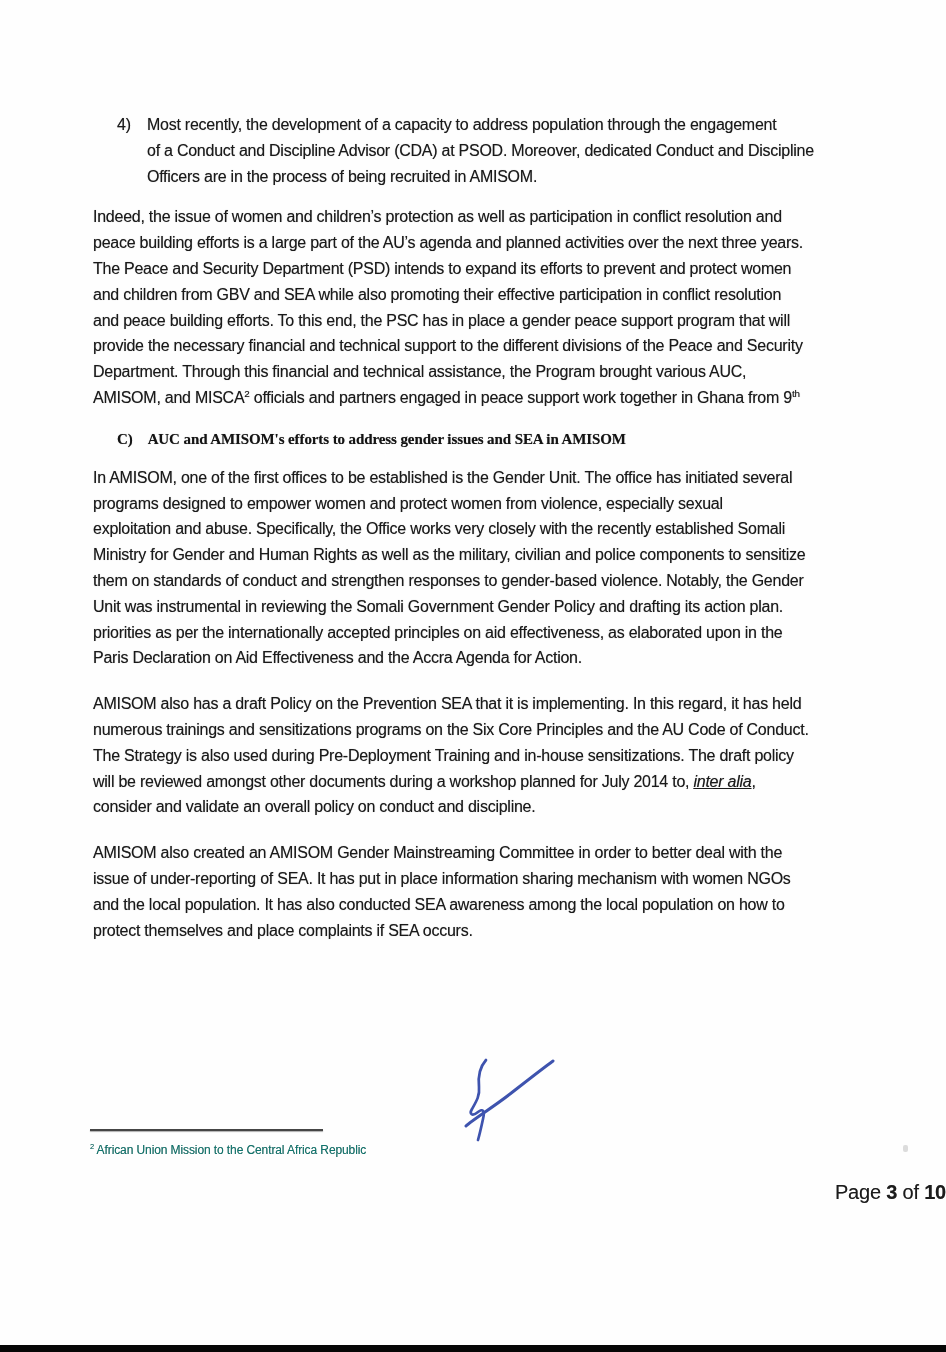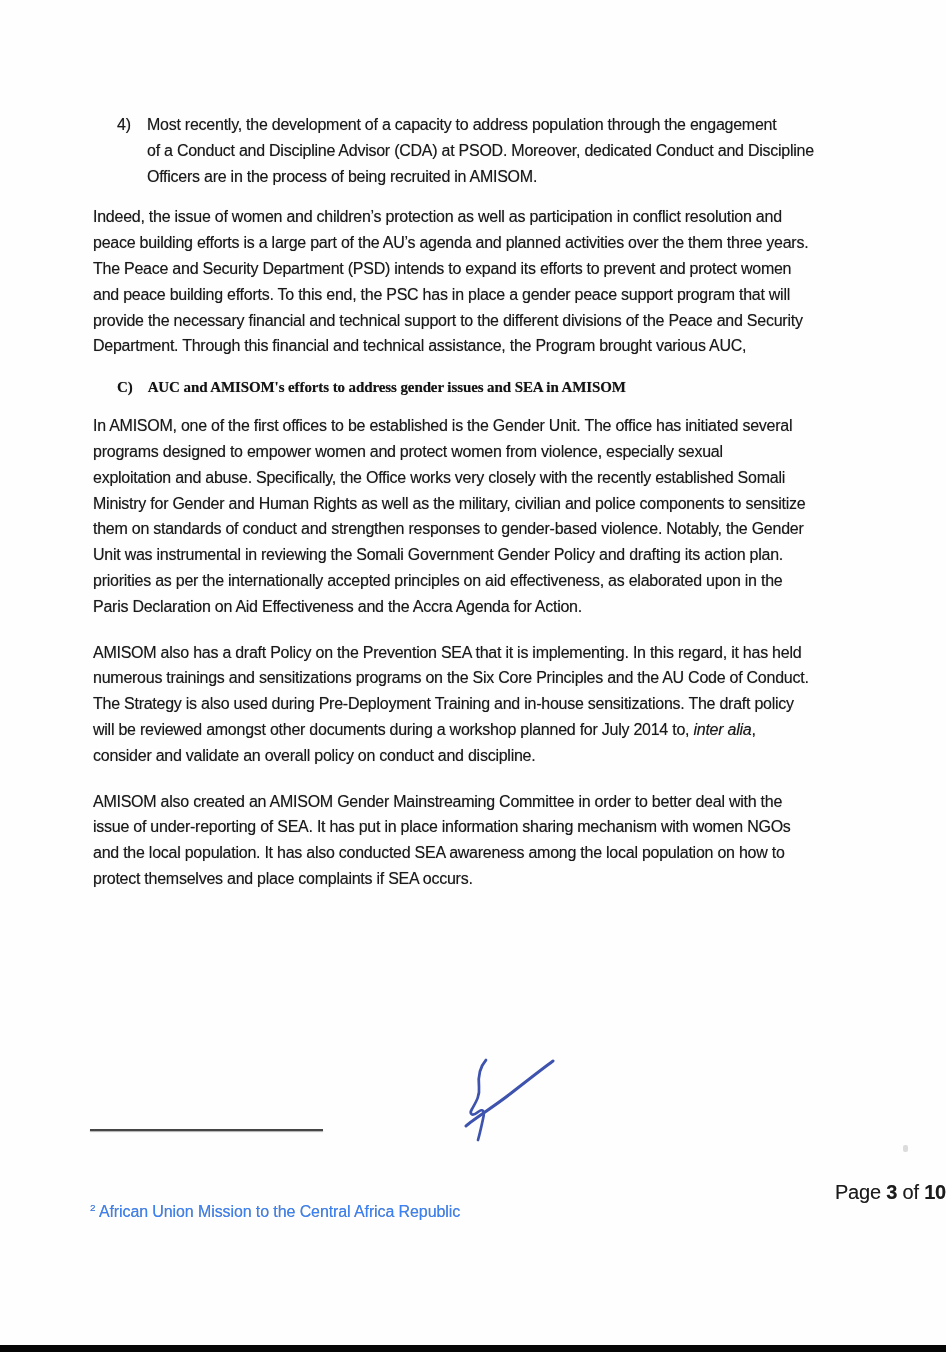--- a/index.html
+++ b/index.html
@@ -47,46 +47,46 @@
     margin: 9px 0 13px 0;
     color: #141414;
     white-space: nowrap;
   }
   .h-marker { margin-left: 24px; margin-right: 15px; }
   sup {
     font-size: 0.62em;
     line-height: 0;
     vertical-align: super;
   }
-  .it { font-style: italic; }
+  .it { font-style: italic; text-decoration: underline; }
   .bd { font-weight: bold; }
   .signature {
     position: absolute;
     left: 452px;
     top: 1048px;
     width: 112px;
     height: 100px;
   }
   .footnote-rule {
     position: absolute;
     left: 90px;
     top: 1129px;
     width: 233px;
     height: 2px;
     background: #454545;
     box-shadow: 0 1px 1px rgba(80,80,80,0.45);
   }
   .footnote {
     position: absolute;
     left: 90px;
-    top: 1201px;
-    font-size: 16px;
+    top: 1139px;
+    font-size: 12px;
     line-height: 22px;
     letter-spacing: -0.1px;
-    color: #3b82f6;
+    color: #0f766e;
     text-shadow: 0 0 0.6px rgba(40,40,40,0.5);
   }
   .footnote .tline { white-space: nowrap; }
   .page-footer {
     position: absolute;
     left: 0;
     top: 1181px;
     width: 946px;
     text-align: right;
     font-size: 20px;
@@ -124,25 +124,27 @@
       <div class="list-text">
           <div class="tline">Most recently, the development of a capacity to address population through the engagement</div>
           <div class="tline">of a Conduct and Discipline Advisor (CDA) at PSOD. Moreover, dedicated Conduct and Discipline</div>
           <div class="tline">Officers are in the process of being recruited in AMISOM.</div>
         </div>
     </div>
 
 
     <div class="para">
         <div class="tline">Indeed, the issue of women and children’s protection as well as participation in conflict resolution and</div>
-        <div class="tline">peace building efforts is a large part of the AU’s agenda and planned activities over the them three years.</div>
+        <div class="tline">peace building efforts is a large part of the AU’s agenda and planned activities over the next three years.</div>
         <div class="tline">The Peace and Security Department (PSD) intends to expand its efforts to prevent and protect women</div>
+        <div class="tline">and children from GBV and SEA while also promoting their effective participation in conflict resolution</div>
         <div class="tline">and peace building efforts. To this end, the PSC has in place a gender peace support program that will</div>
         <div class="tline">provide the necessary financial and technical support to the different divisions of the Peace and Security</div>
         <div class="tline">Department. Through this financial and technical assistance, the Program brought various AUC,</div>
+        <div class="tline"><span>AMISOM, and MISCA</span><sup>2</sup><span> officials and partners engaged in peace support work together in Ghana from 9</span><sup>th</sup></div>
       </div>
 
     <div class="heading">
       <span class="h-marker">C)</span><span class="h-text">AUC and AMISOM's efforts to address gender issues and SEA in AMISOM</span>
     </div>
 
     <div class="para para-gap-lg">
         <div class="tline">In AMISOM, one of the first offices to be established is the Gender Unit. The office has initiated several</div>
         <div class="tline">programs designed to empower women and protect women from violence, especially sexual</div>
         <div class="tline">exploitation and abuse. Specifically, the Office works very closely with the recently established Somali</div>

